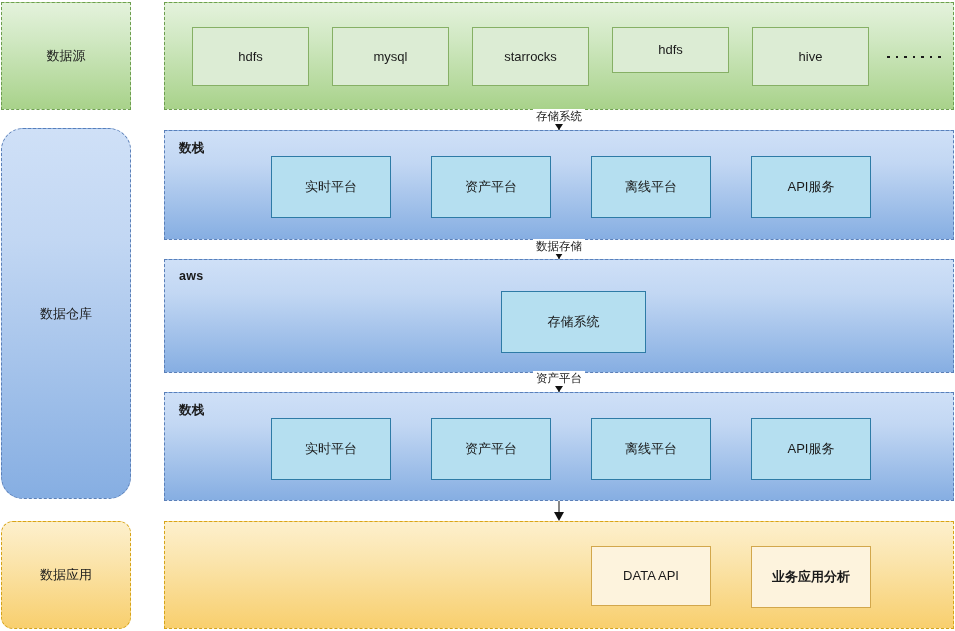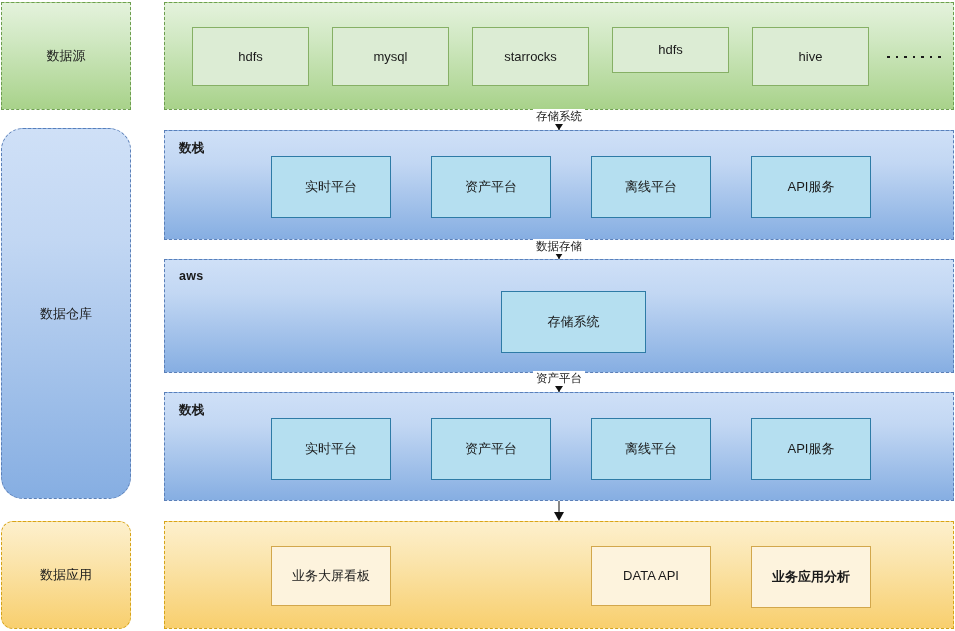--- a/index.html
+++ b/index.html
@@ -215,23 +215,20 @@
     </div>
   </div>
 
   <div class="conn" style="left:499px; top:501px; width:120px; height:20px;">
     <div class="stem" style="top:0; height:17px;"></div>
     <div class="head big-head" style="top:11px;"></div>
   </div>
 
   <div class="band orange-grad" style="left:164px; top:521px; width:790px; height:108px;">
 
-    <div class="node orange-node" style="left:106px; top:24px; width:120px; height:60px;">
-      <span>业务大屏看板</span>
-    </div>
     <div class="node orange-node" style="left:426px; top:24px; width:120px; height:60px;">
       <span>DATA API</span>
     </div>
     <div class="node orange-node" style="left:586px; top:24px; width:120px; height:62px;font-weight:bold;">
       <span>业务应用分析</span>
     </div>
   </div>
 
 </div>
 

